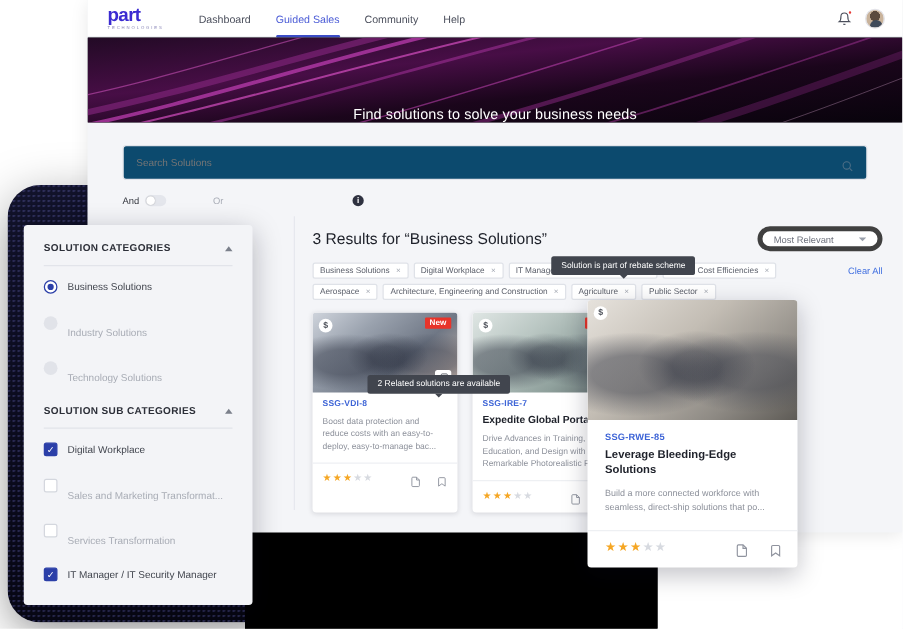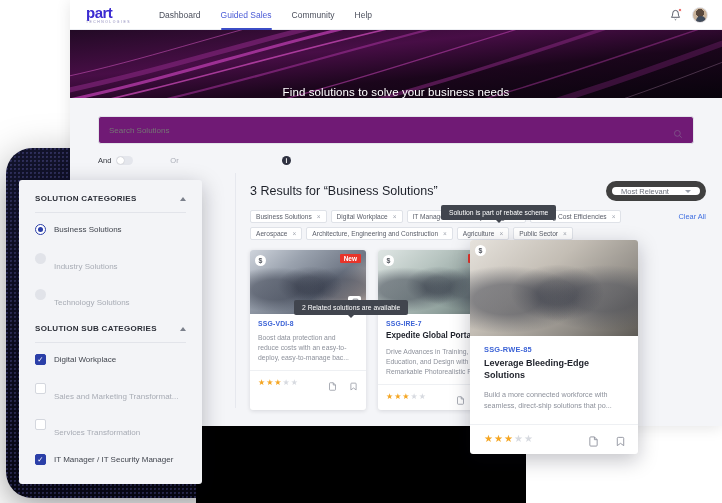--- a/index.html
+++ b/index.html
@@ -79,21 +79,21 @@
     display: flex; align-items: flex-end; justify-content: center;
   }
   .hero-art { position: absolute; inset: 0; overflow: hidden; }
   .hero-title {
     position: relative; z-index: 3; color: #ffffff; font-size: 11.5px; letter-spacing: .1px;
   }
 
   
   .search-wrap { padding: 18px 28px 0 28px; }
   .search-box {
-    height: 28px; background: #701a75; border: 1px solid #e2e4ea; border-radius: 3px;
+    height: 28px; background: #0c4a6e; border: 1px solid #e2e4ea; border-radius: 3px;
     display: flex; align-items: center; padding: 0 10px;
   }
   .search-input {
     flex: 1; border: none; outline: none; font-size: 8px; color: #8f939e;
     font-family: "Liberation Sans", sans-serif; background: transparent;
   }
   .search-icon { width: 10px; height: 10px; opacity: .5; }
 
   
   .andor-row {
@@ -122,21 +122,21 @@
   .left-col { width: 165px; flex: 0 0 165px; }
   .divider-v { width: 1px; background: #e6e8ee; }
 
   
   .results {
     flex: 1; padding: 8px 16px 0 14px; position: relative; background: #f4f5f8;
   }
   .results-head { display: flex; align-items: center; justify-content: space-between; }
   .results-title { font-size: 12.5px; color: #1d2029; font-weight: normal; }
   .sort-select {
-    width: 100px; height: 20px; border: 6px solid #404040; border-radius: 10px;
+    width: 100px; height: 20px; border: 4px solid #404040; border-radius: 10px;
     background: #fff; display: flex; align-items: center; justify-content: space-between;
     padding: 0 9px; cursor: pointer;
   }
   .sort-label { font-size: 7.5px; color: #6d717c; }
   .chev { width: 0; height: 0; border-left: 3px solid transparent; border-right: 3px solid transparent;
           border-top: 3px solid #9aa0ab; }
 
   .chips { display: flex; flex-wrap: wrap; gap: 4px; margin-top: 9px; padding-right: 50px; position: relative; }
   .chip {
     display: inline-flex; align-items: center; gap: 5px;

